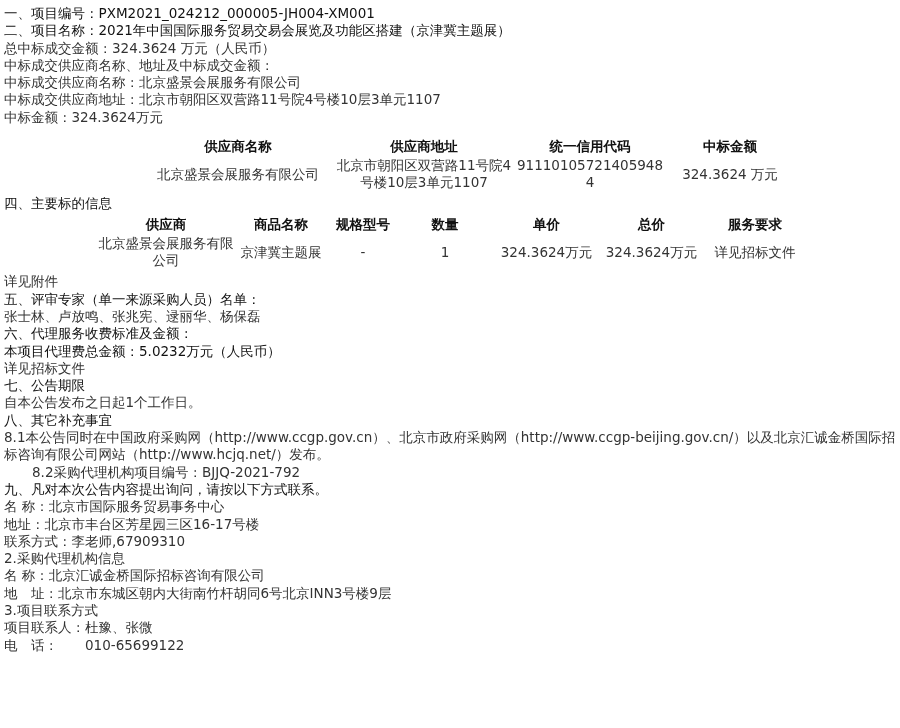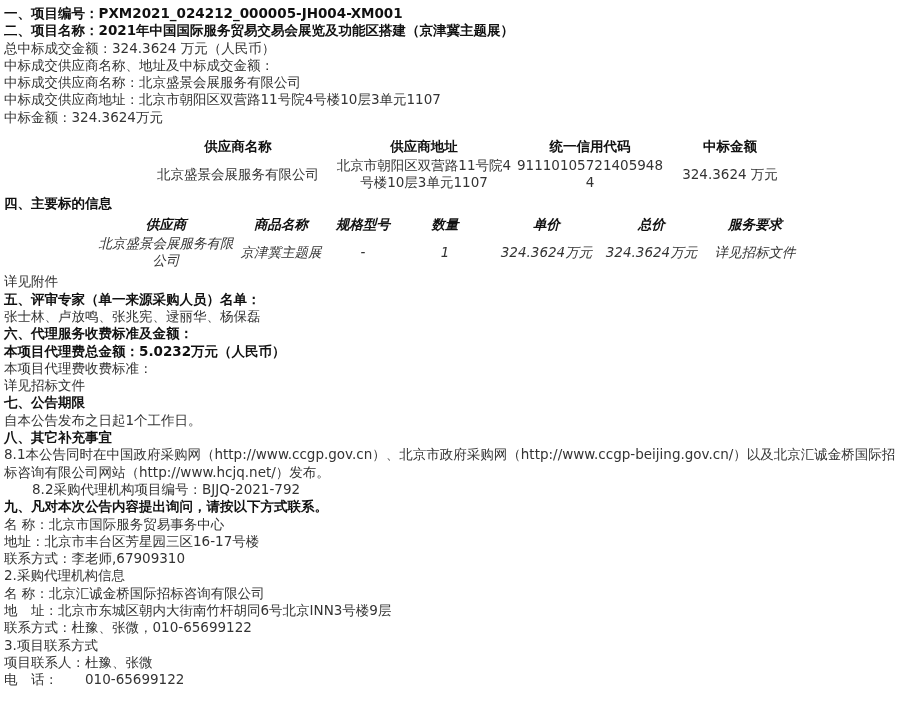--- a/index.html
+++ b/index.html
@@ -19,21 +19,21 @@
     padding: 5px 4px 0 4px;
     width: 892px;
   }
   p {
     margin: 0;
     padding: 0;
     line-height: 17.3px;
     white-space: pre-wrap;
   }
   .bold {
-    font-weight: bold;
+    font-weight: normal;
     color: #111111;
   }
   .indent {
     padding-left: 28px;
   }
   table {
     border-collapse: collapse;
     table-layout: fixed;
   }
   th, td {
@@ -52,21 +52,20 @@
     margin: 11px 0 3px 138px;
     width: 652px;
   }
   .t1 col:nth-child(1) { width: 192px; }
   .t1 col:nth-child(2) { width: 180px; }
   .t1 col:nth-child(3) { width: 152px; }
   .t1 col:nth-child(4) { width: 128px; }
   .t2 {
     margin: 3px 0 3px 92px;
     width: 714px;
-    font-style: italic;
   }
   .t2 col:nth-child(1) { width: 140px; }
   .t2 col:nth-child(2) { width: 90px; }
   .t2 col:nth-child(3) { width: 74px; }
   .t2 col:nth-child(4) { width: 90px; }
   .t2 col:nth-child(5) { width: 113px; }
   .t2 col:nth-child(6) { width: 97px; }
   .t2 col:nth-child(7) { width: 110px; }
 </style>
 </head>
@@ -144,38 +143,36 @@
     </tbody>
   </table>
 
   <p>详见附件</p>
 
   <p class="bold">五、评审专家（单一来源采购人员）名单：</p>
   <p>张士林、卢放鸣、张兆宪、逯丽华、杨保磊</p>
 
   <p class="bold">六、代理服务收费标准及金额：</p>
   <p class="bold">本项目代理费总金额：5.0232万元（人民币）</p>
-  <p>本项目代理费收费标准：</p>
   <p>详见招标文件</p>
 
   <p class="bold">七、公告期限</p>
   <p>自本公告发布之日起1个工作日。</p>
 
   <p class="bold">八、其它补充事宜</p>
   <p>8.1本公告同时在中国政府采购网（http://www.ccgp.gov.cn）、北京市政府采购网（http://www.ccgp-beijing.gov.cn/）以及北京汇诚金桥国际招标咨询有限公司网站（http://www.hcjq.net/）发布。</p>
   <p class="indent">8.2采购代理机构项目编号：BJJQ-2021-792</p>
 
   <p class="bold">九、凡对本次公告内容提出询问，请按以下方式联系。</p>
 
   <p>名 称：北京市国际服务贸易事务中心</p>
   <p>地址：北京市丰台区芳星园三区16-17号楼</p>
   <p>联系方式：李老师,67909310</p>
 
   <p>2.采购代理机构信息</p>
   <p>名 称：北京汇诚金桥国际招标咨询有限公司</p>
   <p>地　址：北京市东城区朝内大街南竹杆胡同6号北京INN3号楼9层</p>
-  <p>联系方式：杜豫、张微，010-65699122</p>
 
   <p>3.项目联系方式</p>
   <p>项目联系人：杜豫、张微</p>
   <p>电　话：　　010-65699122</p>
 
 </div>
 
 </body></html>

